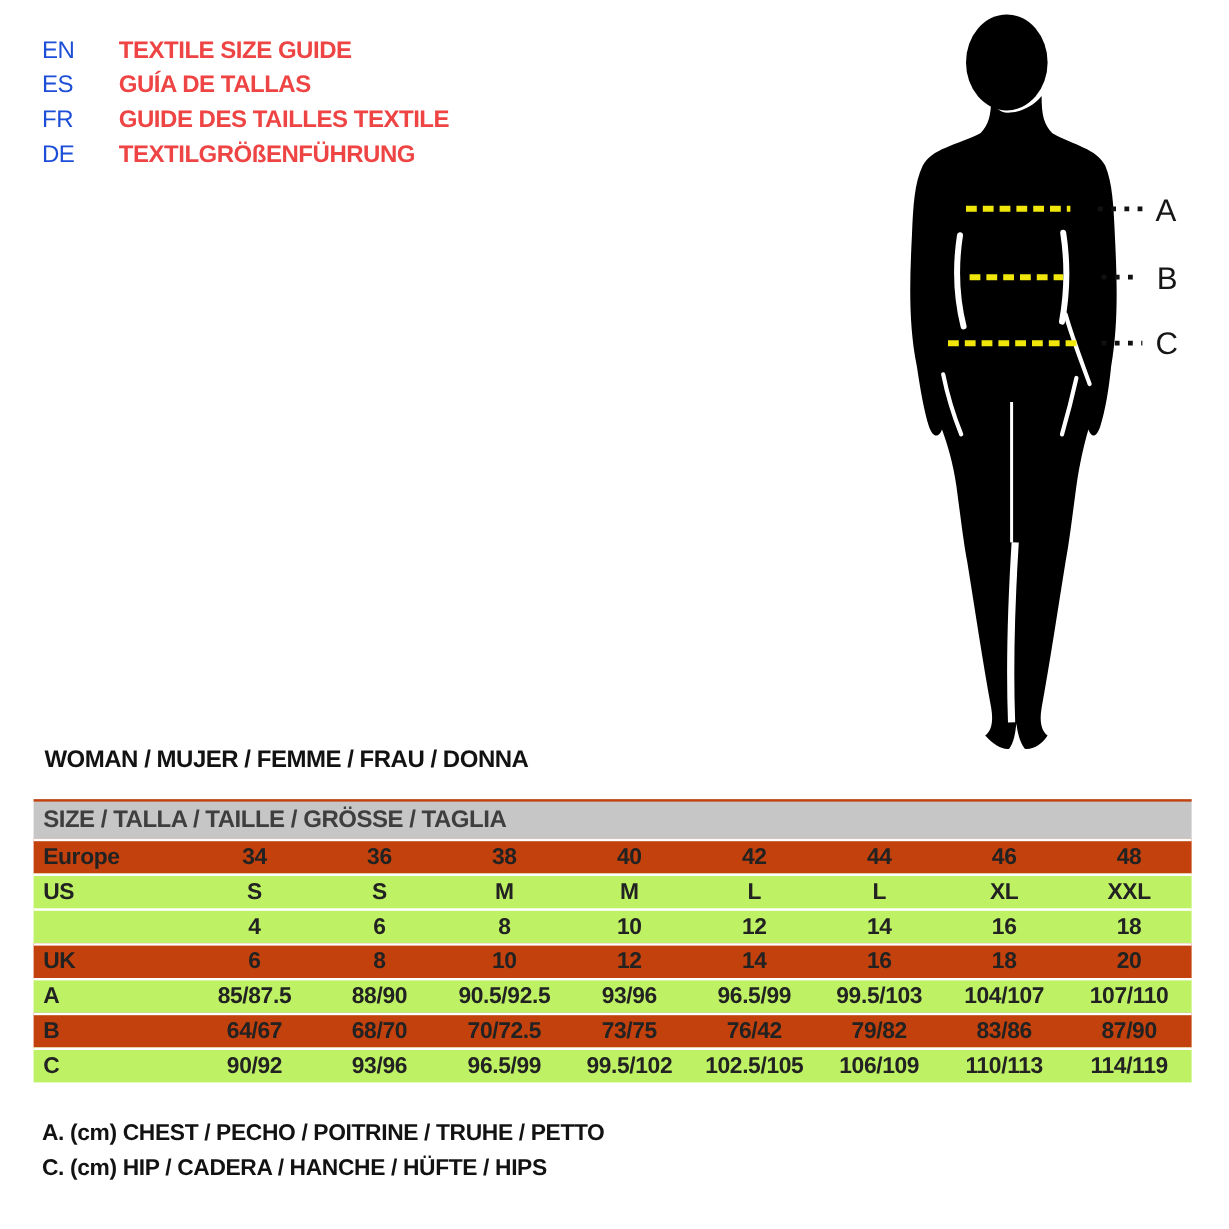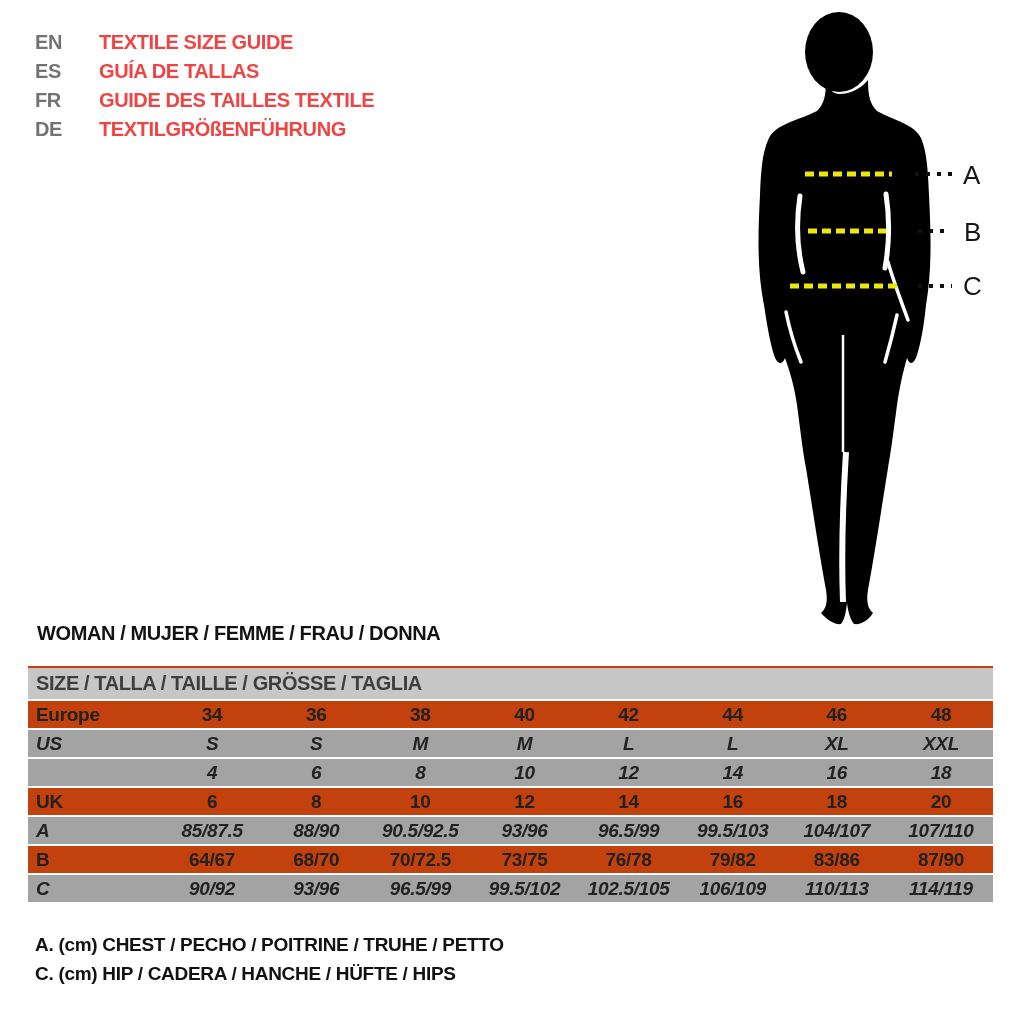--- a/index.html
+++ b/index.html
@@ -3,21 +3,21 @@
 <meta charset="utf-8">
 <style>
   html,body{margin:0;padding:0;background:#ffffff;}
   .page{
     position:relative;width:1024px;height:1024px;background:#ffffff;overflow:hidden;
     font-family:"Liberation Sans", sans-serif;color:#1c1c1c;
   }
   
   .lang-block{position:absolute;left:35px;top:28px;}
   .lang-row{display:flex;height:29px;align-items:center;}
-  .lang-code{width:64px;font-weight:bold;font-size:20px;letter-spacing:-0.4px;color:#737373;}
+  .lang-code{width:64px;font-weight:normal;font-size:20px;letter-spacing:-0.4px;color:#1d4ed8;}
   .lang-label{font-weight:bold;font-size:20px;letter-spacing:-0.4px;color:#ef4444;white-space:nowrap;}
 
   
   .figure-wrap{position:absolute;left:700px;top:0;width:324px;height:650px;}
   .figure-wrap svg{display:block;width:100%;height:100%;}
   .measure-label{font-family:"Liberation Sans", sans-serif;font-size:26px;font-weight:500;fill:#161616;}
 
   
   .gender-heading{position:absolute;left:37px;top:622px;font-size:20px;font-weight:bold;letter-spacing:-0.4px;color:#121212;white-space:nowrap;}
 
@@ -26,21 +26,21 @@
   .table-header{
     height:33px;background:#c6c6c6;display:flex;align-items:center;padding-left:8px;
     font-size:20px;font-weight:bold;letter-spacing:-0.4px;color:#3e3e3e;
     border-top:2px solid #c2410c;box-sizing:border-box;
   }
   .t-row{
     display:grid;grid-template-columns:132px repeat(8,1fr);
     height:29px;align-items:center;box-sizing:border-box;border-top:2px solid #ffffff;
     font-size:19px;font-weight:bold;letter-spacing:-0.3px;color:#222222;background:#c2410c;
   }
-  .t-row.shaded{background:#a3a3a3;font-style:italic;}
+  .t-row.shaded{background:#bef264;}
   .t-row .lbl{padding-left:8px;text-align:left;white-space:nowrap;}
   .t-row .val{text-align:center;white-space:nowrap;}
 
   
   .legend-block{position:absolute;left:35px;top:930px;}
   .legend-line{height:29px;display:flex;align-items:center;font-size:19px;font-weight:bold;letter-spacing:-0.3px;color:#121212;white-space:nowrap;}
 </style>
 </head>
 <body>
 
@@ -182,21 +182,21 @@
           <div class="val">99.5/103</div>
           <div class="val">104/107</div>
           <div class="val">107/110</div>
         </div>
         <div class="t-row">
           <div class="lbl">B</div>
           <div class="val">64/67</div>
           <div class="val">68/70</div>
           <div class="val">70/72.5</div>
           <div class="val">73/75</div>
-          <div class="val">76/78</div>
+          <div class="val">76/42</div>
           <div class="val">79/82</div>
           <div class="val">83/86</div>
           <div class="val">87/90</div>
         </div>
         <div class="t-row shaded">
           <div class="lbl">C</div>
           <div class="val">90/92</div>
           <div class="val">93/96</div>
           <div class="val">96.5/99</div>
           <div class="val">99.5/102</div>

